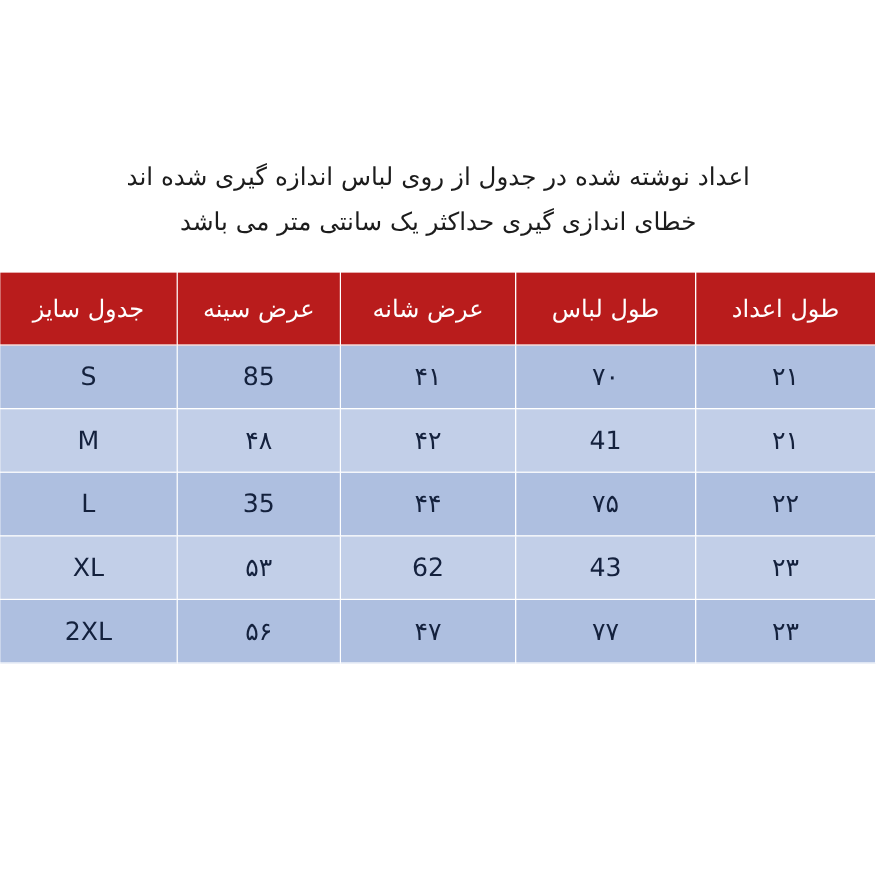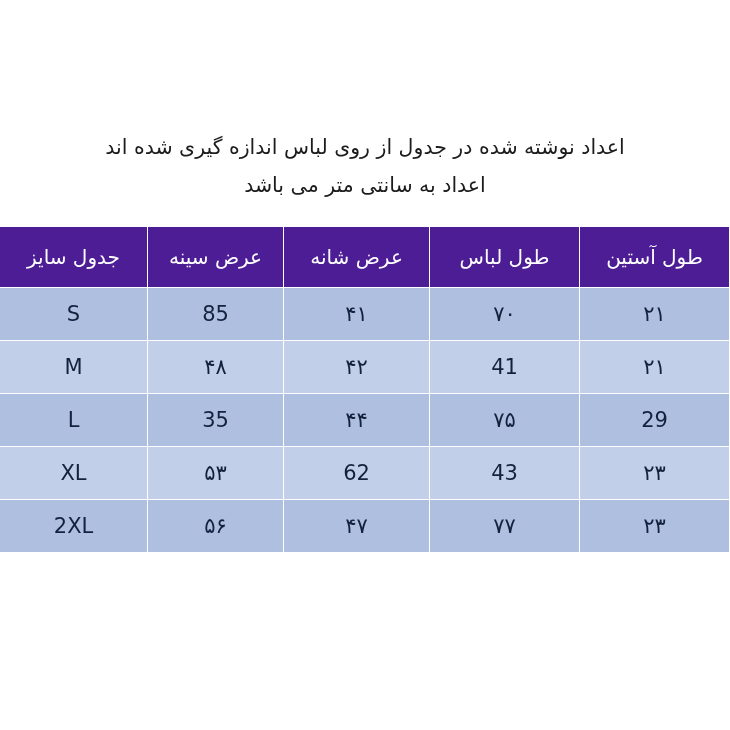--- a/index.html
+++ b/index.html
@@ -46,21 +46,21 @@
     table-layout: fixed;
   }
   table.size-table th,
   table.size-table td {
     border: 1px solid #ffffff;
     text-align: center;
     vertical-align: middle;
     font-family: "DejaVu Sans", "Liberation Sans", sans-serif;
   }
   table.size-table thead th {
-    background: #4c1d95;
+    background: #b91c1c;
     color: #ffffff;
     font-size: 20px;
     font-weight: normal;
     height: 58px;
   }
   table.size-table tbody td {
     background: #aebfe0;
     color: #14213d;
     font-size: 21px;
     height: 50px;
@@ -74,35 +74,35 @@
   col.c-length { width: 150px; }
   col.c-sleeve { width: 150px; }
 </style>
 </head>
 <body>
 
 <div class="page">
 
   <div class="notes">
     <div class="note-line">اعداد نوشته شده در جدول از روی لباس اندازه گیری شده اند</div>
-    <div class="note-line">اعداد به سانتی متر می باشد</div>
+    <div class="note-line">خطای اندازی گیری حداکثر یک سانتی متر می باشد</div>
   </div>
 
   <div class="table-wrap">
     <table class="size-table">
       <colgroup>
         <col class="c-sleeve">
         <col class="c-length">
         <col class="c-shoulder">
         <col class="c-chest">
         <col class="c-size">
       </colgroup>
       <thead>
         <tr>
-          <th>طول آستین</th>
+          <th>طول اعداد</th>
           <th>طول لباس</th>
           <th>عرض شانه</th>
           <th>عرض سینه</th>
           <th>جدول سایز</th>
         </tr>
       </thead>
       <tbody>
         <tr>
           <td>۲۱</td>
           <td>۷۰</td>
@@ -111,21 +111,21 @@
           <td>S</td>
         </tr>
         <tr class="alt">
           <td>۲۱</td>
           <td>41</td>
           <td>۴۲</td>
           <td>۴۸</td>
           <td>M</td>
         </tr>
         <tr>
-          <td>29</td>
+          <td>۲۲</td>
           <td>۷۵</td>
           <td>۴۴</td>
           <td>35</td>
           <td>L</td>
         </tr>
         <tr class="alt">
           <td>۲۳</td>
           <td>43</td>
           <td>62</td>
           <td>۵۳</td>

